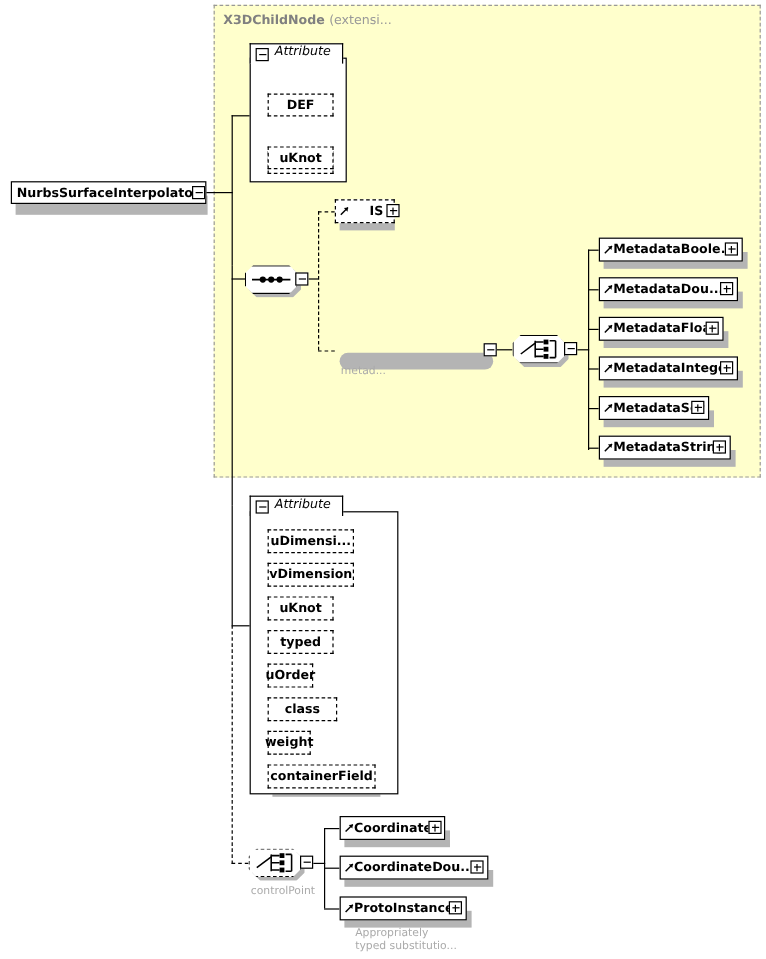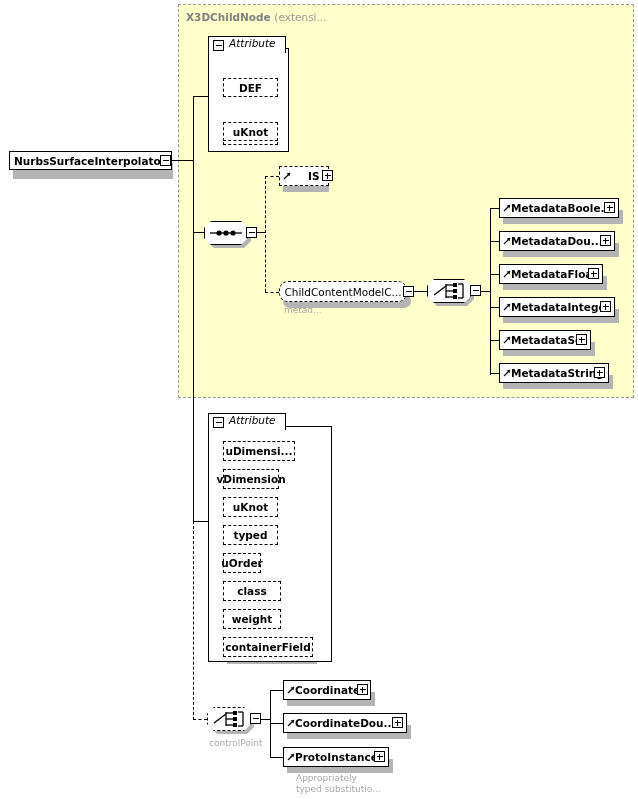--- a/index.html
+++ b/index.html
@@ -218,23 +218,20 @@
   <div class="abox" style="left:279px;top:166px;width:50px;height:20px;justify-content:flex-start;">
     <svg class="subarrow" viewBox="0 0 8 8">
       <path d="M1 7 L7 1" stroke="#000" stroke-width="1.2"></path>
       <path d="M7 1 L3.6 1.4 L6.6 4.4 Z" fill="#000"></path>
     </svg>
     <span style="margin-left:28px;">IS</span>
   </div>
   <div class="pm plus" style="left:322px;top:170px;"></div>
 
   <div class="mgshadow" style="left:283px;top:294px;width:128px;height:14px;"></div>
-  <div class="mgroup" style="left:279px;top:281px;width:128px;height:21px;">
-    <span>ChildContentModelC...</span>
-  </div>
   <div class="pm" style="left:403px;top:286px;"></div>
   <div class="cap-txt" style="left:284px;top:305px;">metad...</div>
 
   <div class="ln h" style="left:414px;top:291px;width:13px;"></div>
 
   <div class="comp" style="left:427px;top:279px;">
     <div class="capsh"></div>
     <div class="cap"></div>
     <svg width="44" height="24" style="position:absolute;left:0;top:0;z-index:3;">
       <line x1="7" y1="16" x2="19" y2="7" stroke="#000" stroke-width="1.3"></line>
@@ -327,21 +324,21 @@
     <span class="tlbl" style="margin-left:20px;">Attribute</span>
   </div>
   <div class="ln h" style="left:193px;top:521px;width:16px;"></div>
 
   <div class="eshadow" style="left:227px;top:454px;width:72px;height:14px;"></div>
   <div class="abox" style="left:223px;top:441px;width:72px;height:20px;">
     <span>uDimensi...</span>
   </div>
 
   <div class="eshadow" style="left:227px;top:482px;width:72px;height:14px;"></div>
-  <div class="abox" style="left:223px;top:469px;width:56px;height:20px;">
+  <div class="abox" style="left:223px;top:469px;width:72px;height:20px;">
     <span>vDimension</span>
   </div>
 
   <div class="eshadow" style="left:227px;top:510px;width:55px;height:14px;"></div>
   <div class="abox" style="left:223px;top:497px;width:55px;height:20px;">
     <span>uKnot</span>
   </div>
 
   <div class="eshadow" style="left:227px;top:538px;width:55px;height:14px;"></div>
   <div class="abox" style="left:223px;top:525px;width:55px;height:20px;">
@@ -352,21 +349,21 @@
   <div class="abox" style="left:223px;top:553px;width:38px;height:20px;">
     <span>uOrder</span>
   </div>
 
   <div class="eshadow" style="left:227px;top:594px;width:58px;height:14px;"></div>
   <div class="abox" style="left:223px;top:581px;width:58px;height:20px;">
     <span>class</span>
   </div>
 
   <div class="eshadow" style="left:227px;top:622px;width:58px;height:14px;"></div>
-  <div class="abox" style="left:223px;top:609px;width:58px;height:20px;">
+  <div class="abox" style="left:223px;top:609px;width:36px;height:20px;">
     <span>weight</span>
   </div>
 
   <div class="eshadow" style="left:227px;top:650px;width:90px;height:14px;"></div>
   <div class="abox" style="left:223px;top:637px;width:90px;height:20px;">
     <span>containerField</span>
   </div>
 
   <div class="dln h" style="left:193px;top:719px;width:14px;"></div>
   <div class="comp dashed" style="left:207px;top:707px;">

